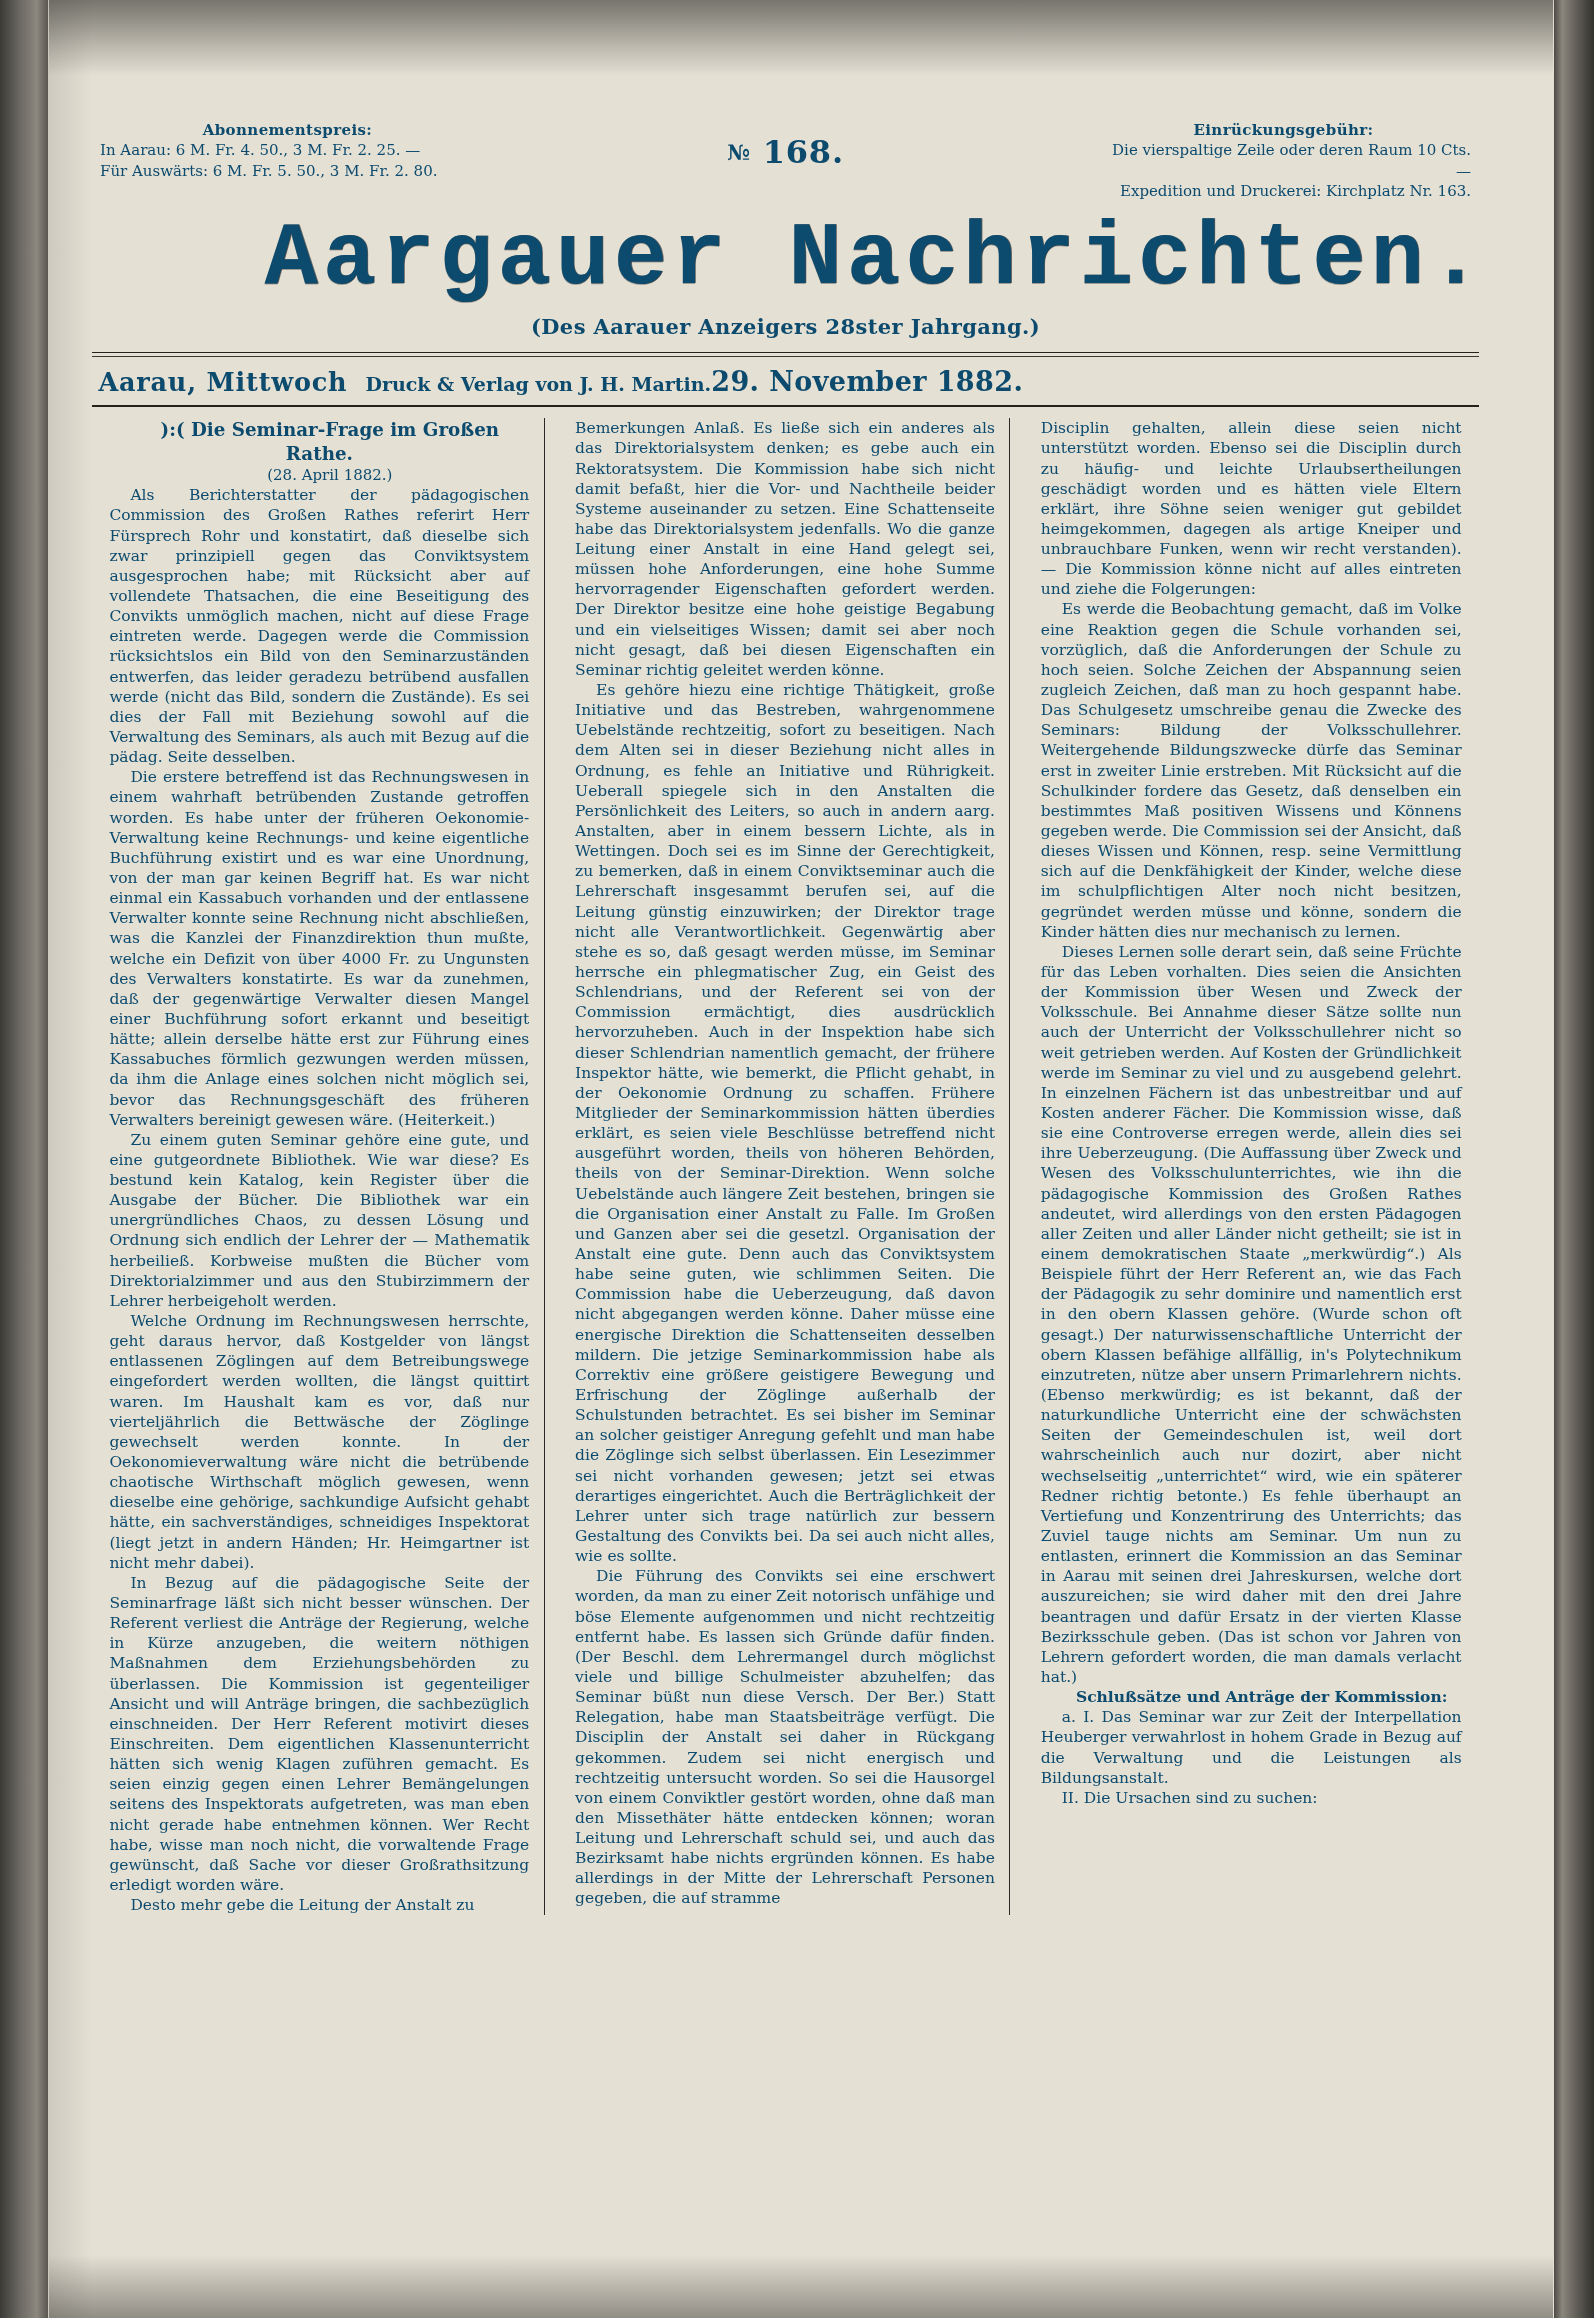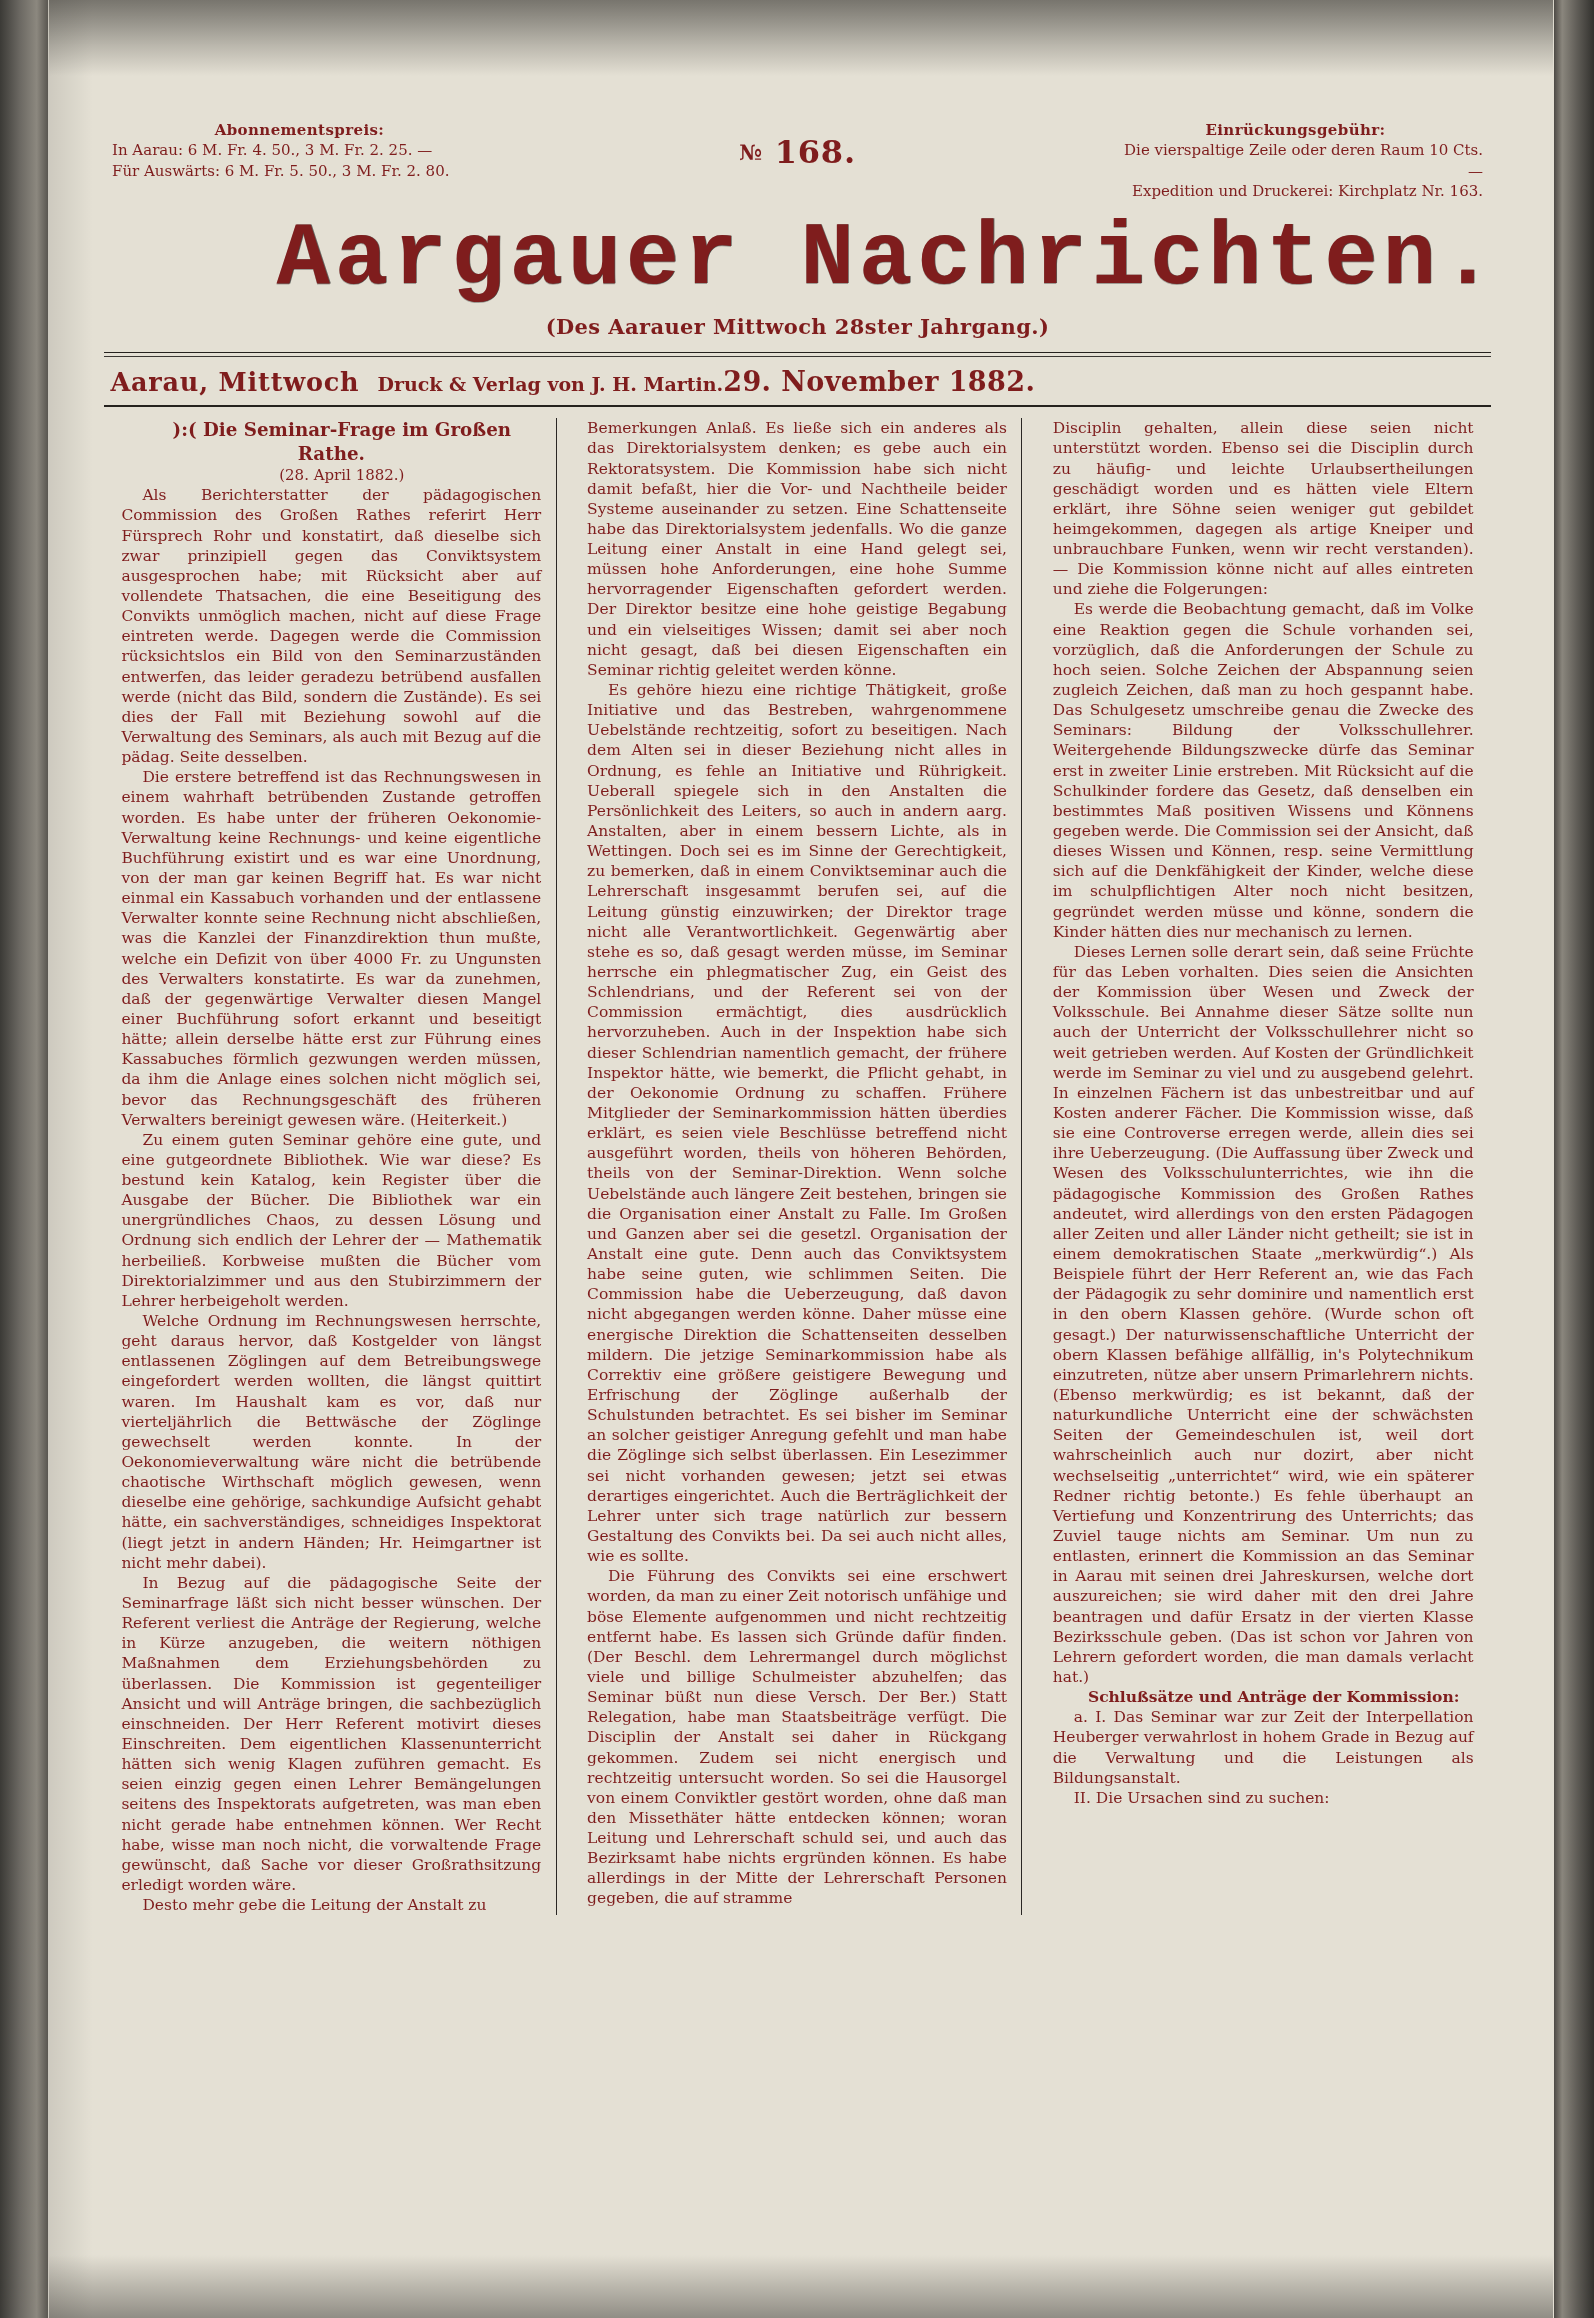--- a/index.html
+++ b/index.html
@@ -42,25 +42,25 @@
     background: linear-gradient(180deg, rgba(40,38,34,0.55), rgba(40,38,34,0.0));
   }
   .bottom-shadow {
     position: absolute; left: 49px; bottom: 0; width: 1504px; height: 64px;
     background: linear-gradient(0deg, rgba(40,38,34,0.45), rgba(40,38,34,0.0));
   }
 
   
   .sheet {
     position: absolute;
-    left: 96px;
+    left: 84px;
     top: 120px;
     width: 1403px;
     height: 2153px;
-    color: #7f1d1d;
+    color: #0c4a6e;
   }
 
   
   .masthead-top {
     display: flex;
     align-items: flex-start;
     justify-content: space-between;
     padding: 0 16px;
   }
   .price-block, .ad-block {
@@ -188,21 +188,21 @@
       </div>
 
       <div class="ad-block">
         <div class="hdr">Einrückungsgebühr:</div>
         <div>Die vierspaltige Zeile oder deren Raum 10 Cts. —</div>
         <div>Expedition und Druckerei: Kirchplatz Nr. 163.</div>
       </div>
     </div>
 
     <div class="title">Aargauer Nachrichten.</div>
-    <div class="subtitle">(Des Aarauer Mittwoch 28ster Jahrgang.)</div>
+    <div class="subtitle">(Des Aarauer Anzeigers 28ster Jahrgang.)</div>
 
     <hr class="rule">
     <hr class="rule thin">
 
     <div class="imprint">
       <div class="place">Aarau, Mittwoch</div>
       <div class="printer">Druck &amp; Verlag von J. H. Martin.</div>
       <div class="date">29. November 1882.</div>
     </div>
 

